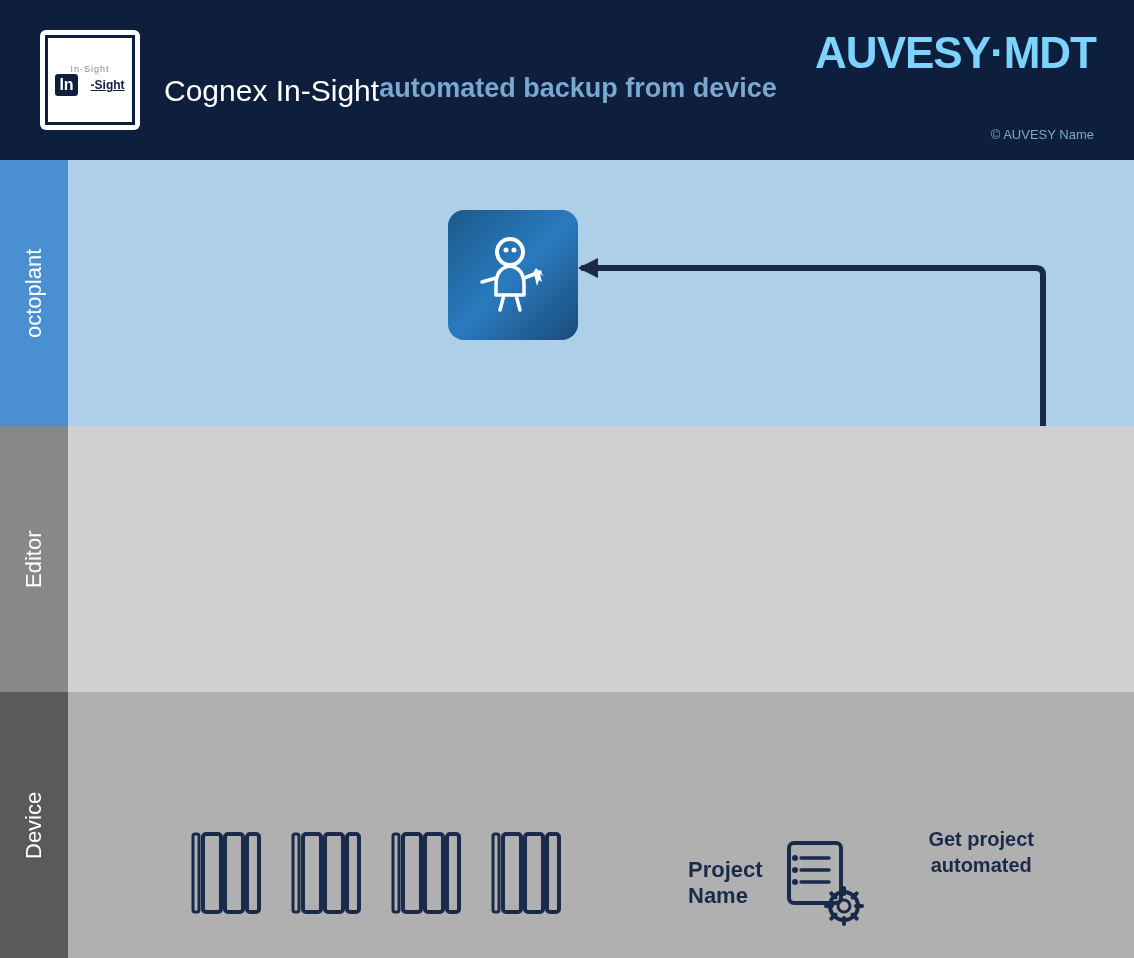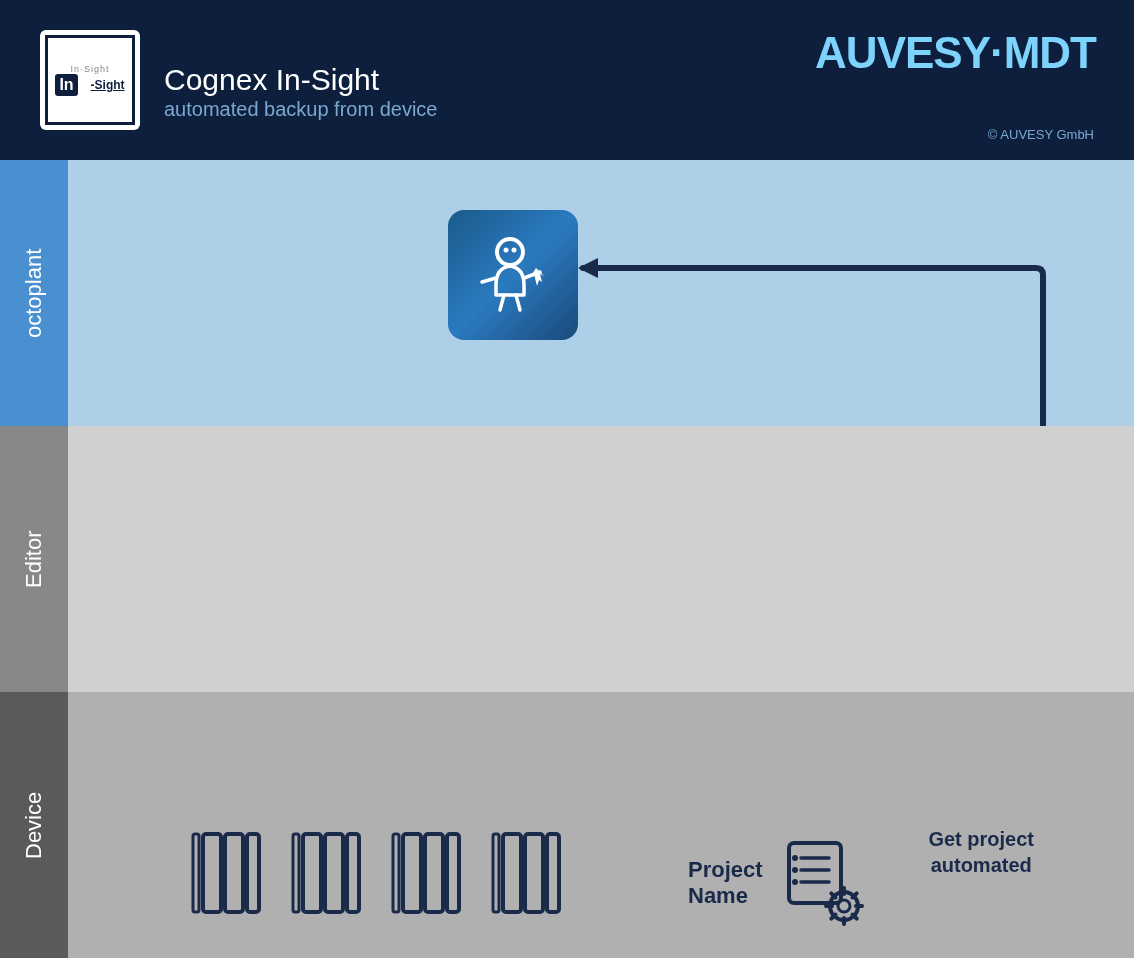--- a/index.html
+++ b/index.html
@@ -27,33 +27,32 @@
       background: #fff;
       border-radius: 6px;
       display: flex;
       align-items: center;
       justify-content: center;
       margin-right: 24px;
       flex-shrink: 0;
     }
     .header-title-block {
       display: flex;
-      flex-direction: column;
       margin-top: 22px;
     }
     .header-title {
       font-size: 30px;
       font-weight: 400;
       color: #fff;
       line-height: 1.2;
     }
     .header-subtitle {
-      font-size: 20px;
+      font-size: 27px;
       color: #7aa8d0;
-      font-weight: 400;
+      font-weight: 700;
     }
     .header-brand {
       position: absolute;
       right: 38px;
       top: 28px;
       color: #7dd3fc;
       font-size: 44px;
       font-weight: 900;
       letter-spacing: -1px;
     }
@@ -249,21 +248,21 @@
         <span class="insight-in">In</span>
         <span class="insight-sight">-Sight</span>
       </div>
     </div>
   </div>
   <div class="header-title-block">
     <span class="header-title">Cognex In-Sight</span>
     <span class="header-subtitle">automated backup from device</span>
   </div>
   <div class="header-brand">AUVESY·MDT</div>
-  <div class="header-copyright">© AUVESY GmbH</div>
+  <div class="header-copyright">© AUVESY Name</div>
 </div>
 
 <div class="main-content">
 
   <div class="left-labels">
     <div class="label-section label-octoplant">
       <span>octoplant</span>
     </div>
     <div class="label-section label-editor">
       <span>Editor</span>

